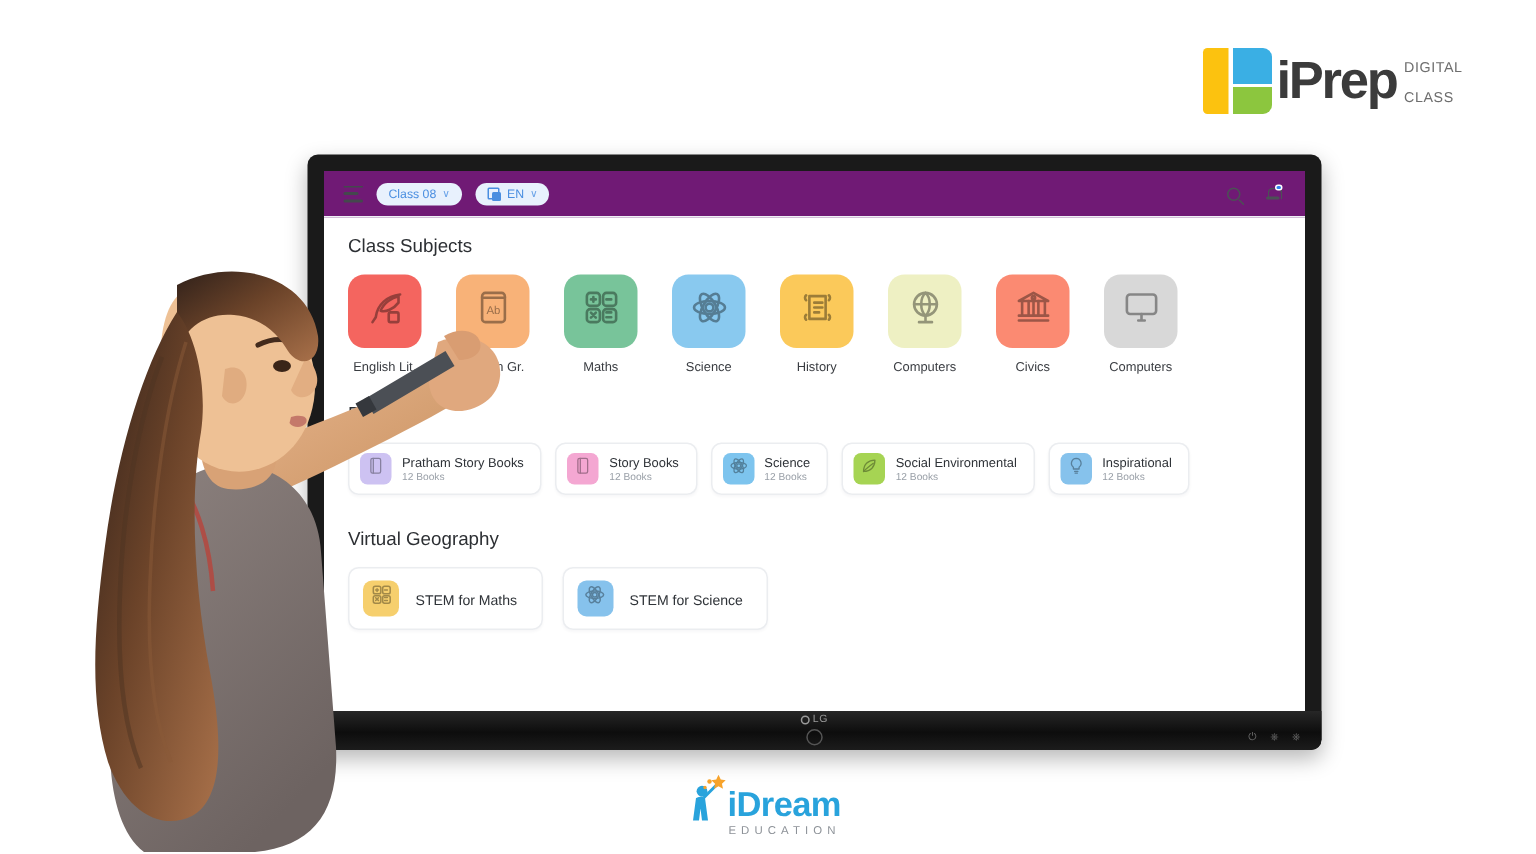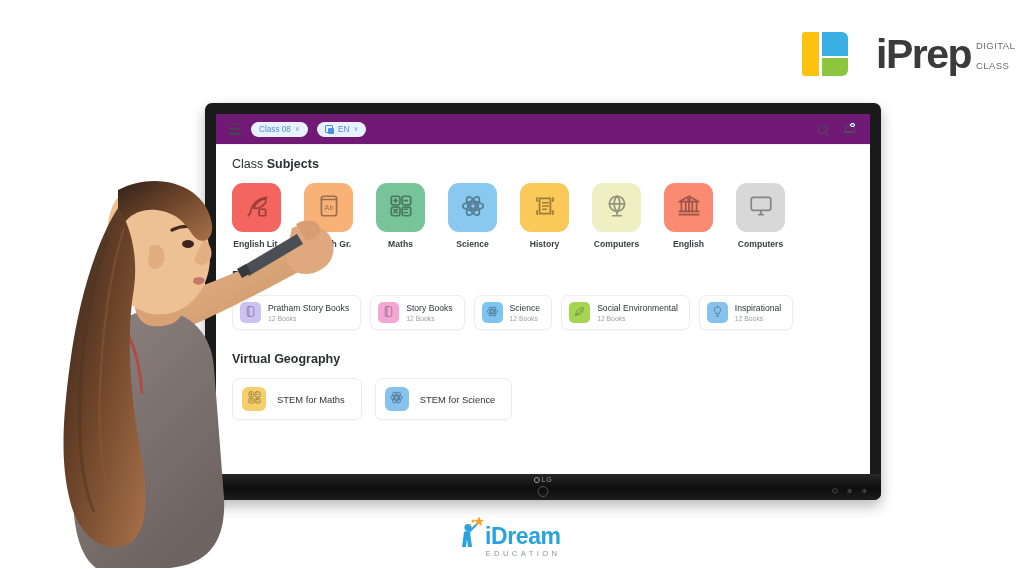--- a/index.html
+++ b/index.html
@@ -10,21 +10,21 @@
     font-family: "Liberation Sans", sans-serif;
   }
   #page { position: relative; width: 1024px; height: 569px; background: #fff; }
 
   
   .brand { position: absolute; left: 802px; top: 32px; display: flex; align-items: flex-start; }
   .brand-mark { position: relative; width: 46px; height: 44px; margin-right: 3px; }
   .bm-bar { position: absolute; left: 0; top: 0; width: 17px; height: 44px; background: #fcc20f; border-radius: 3px 0 0 3px; }
   .bm-blue { position: absolute; left: 20px; top: 0; width: 26px; height: 24px; background: #3aafe4; border-radius: 0 6px 0 0; }
   .bm-green { position: absolute; left: 20px; top: 26px; width: 26px; height: 18px; background: #8cc63e; border-radius: 0 0 6px 0; }
-  .brand-word { font-size: 41px; font-weight: bold; color: #3b3b3b; line-height: 44px; letter-spacing: -1.5px; margin-left: 25px; }
+  .brand-word { font-size: 35px; font-weight: bold; color: #3b3b3b; line-height: 44px; letter-spacing: -1.5px; }
   .brand-sub { margin-left: 5px; margin-top: 8px; font-size: 9.5px; color: #6e6e6e; line-height: 12px; letter-spacing: 0.4px; }
 
   
   .tv { position: absolute; left: 205px; top: 103px; width: 676px; height: 397px; }
   .tv-bezel {
     position: absolute; inset: 0; background: #1a1a1a;
     border-radius: 7px;
     box-shadow: 0 6px 14px rgba(0,0,0,.28);
   }
   .tv-screen {
@@ -66,32 +66,32 @@
   .search-ico { width: 9px; height: 9px; border: 1.4px solid #4c5056; border-radius: 50%; position: relative; }
   .search-ico:after { content:""; position:absolute; right:-3.5px; bottom:-2.5px; width:4.5px; height:1.4px; background:#4c5056; transform: rotate(45deg); border-radius:1px;}
   .bell-ico { width: 10px; height: 11px; position: relative; }
   .bell-ico:before{ content:""; position:absolute; left:1px; top:1px; width:8px; height:7.5px;
     border:1.3px solid #4c5056; border-radius: 4px 4px 1px 1px; border-bottom:none;}
   .bell-ico:after{ content:""; position:absolute; left:0.5px; bottom:2px; width:9px; height:1.3px; background:#4c5056; border-radius:1px;}
   .bell-badge { position:absolute; right:-1px; top:-1px; width:4.5px; height:4.5px; background:#2f80ed; border-radius:50%; border:1px solid #fff;}
 
   .content { padding: 12px 16px 0 16px; }
   .sec-title { font-size: 12.5px; color: #2c2f33; margin-bottom: 12px; }
-  .sec-title b { font-weight: bold; }
+  .sec-title b { font-weight: normal; }
   .sec-title.books { margin-top: 20px; }
   .sec-title.prac { margin-top: 22px; }
 
   
   .subjects { display: flex; gap: 23px; }
   .subject { width: 49px; text-align: center; cursor: pointer; }
   .subject-tile {
     width: 49px; height: 49px; border-radius: 11px;
     display: flex; align-items: center; justify-content: center;
   }
-  .subject-label { margin-top: 7px; font-size: 8.6px; color: #3a3d42; white-space: nowrap; font-weight: bold; }
+  .subject-label { margin-top: 7px; font-size: 8.6px; color: #3a3d42; white-space: nowrap; }
 
   
   .books { display: flex; gap: 9px; }
   .book-card {
     display: flex; align-items: center; gap: 7px;
     background: #fff; border: 1px solid #ebedf0; border-radius: 7px;
     padding: 6px 11px 6px 7px; cursor: pointer;
     box-shadow: 0 1px 2px rgba(20,30,50,.035);
     justify-content: center;
   }
@@ -253,21 +253,21 @@
               </div>
               <div class="subject">
                 <div class="subject-tile" style="background:#fb8a72">
                   <span><svg width="26" height="26" viewBox="0 0 24 24">
                       <path d="M12 3 L21 8 H3 Z" stroke="rgb(156,86,71)" fill="none" stroke-width="1.6" stroke-linecap="round" stroke-linejoin="round"></path>
                       <path d="M5 8v9M9 8v9M12 8v9M15 8v9M19 8v9" stroke="rgb(156,86,71)" fill="none" stroke-width="1.6" stroke-linecap="round" stroke-linejoin="round"></path>
                       <path d="M3 17h18M3 20h18" stroke="rgb(156,86,71)" fill="none" stroke-width="1.6" stroke-linecap="round" stroke-linejoin="round"></path>
                       <circle cx="12" cy="6" r="1" stroke="rgb(156,86,71)" fill="none" stroke-width="1.6" stroke-linecap="round" stroke-linejoin="round"></circle>
                     </svg></span>
                 </div>
-                <div class="subject-label">English</div>
+                <div class="subject-label">Civics</div>
               </div>
               <div class="subject">
                 <div class="subject-tile" style="background:#d8d8d8">
                   <span><svg width="26" height="26" viewBox="0 0 24 24">
                       <rect x="3" y="4" width="18" height="12" rx="2" stroke="rgb(134,134,134)" fill="none" stroke-width="1.6" stroke-linecap="round" stroke-linejoin="round"></rect>
                       <path d="M10 20h4M12 16v4" stroke="rgb(134,134,134)" fill="none" stroke-width="1.6" stroke-linecap="round" stroke-linejoin="round"></path>
                     </svg></span>
                 </div>
                 <div class="subject-label">Computers</div>
               </div>

